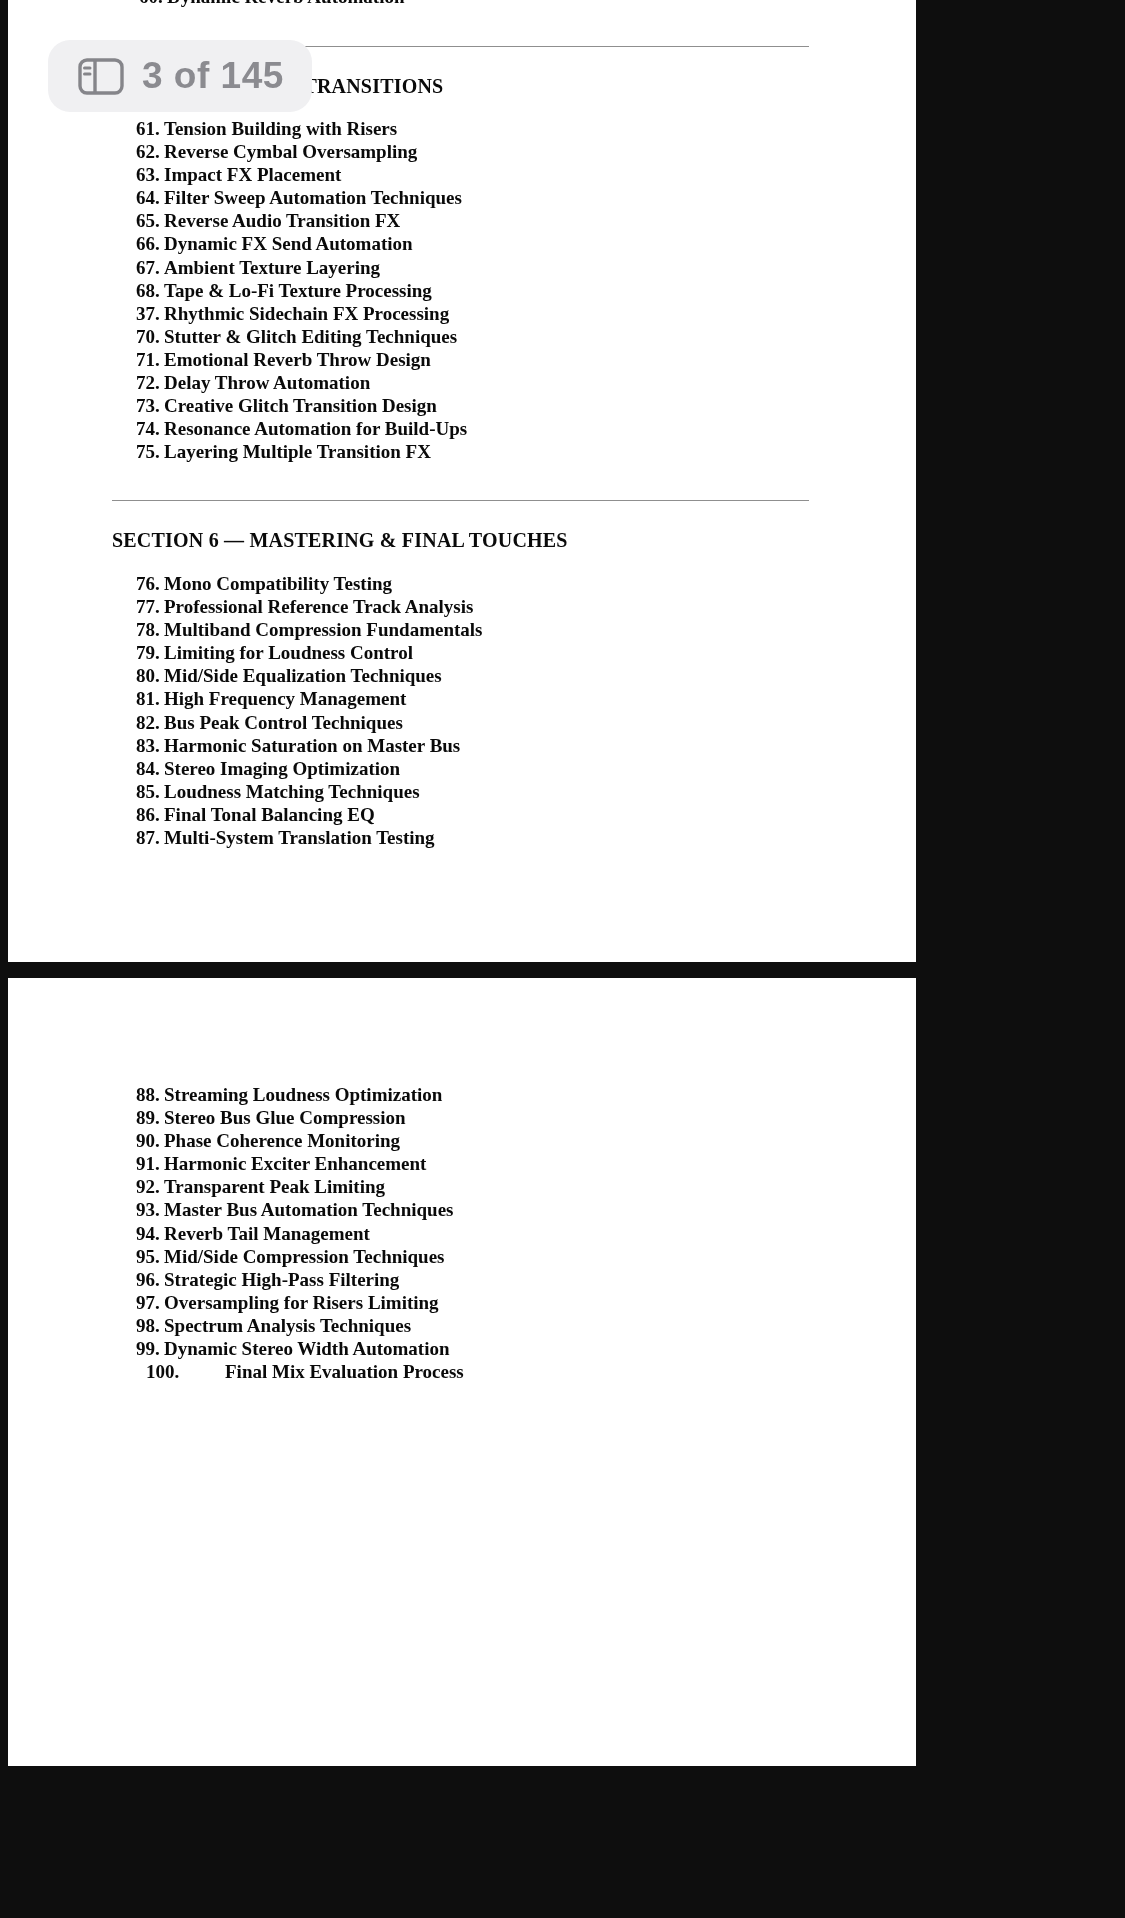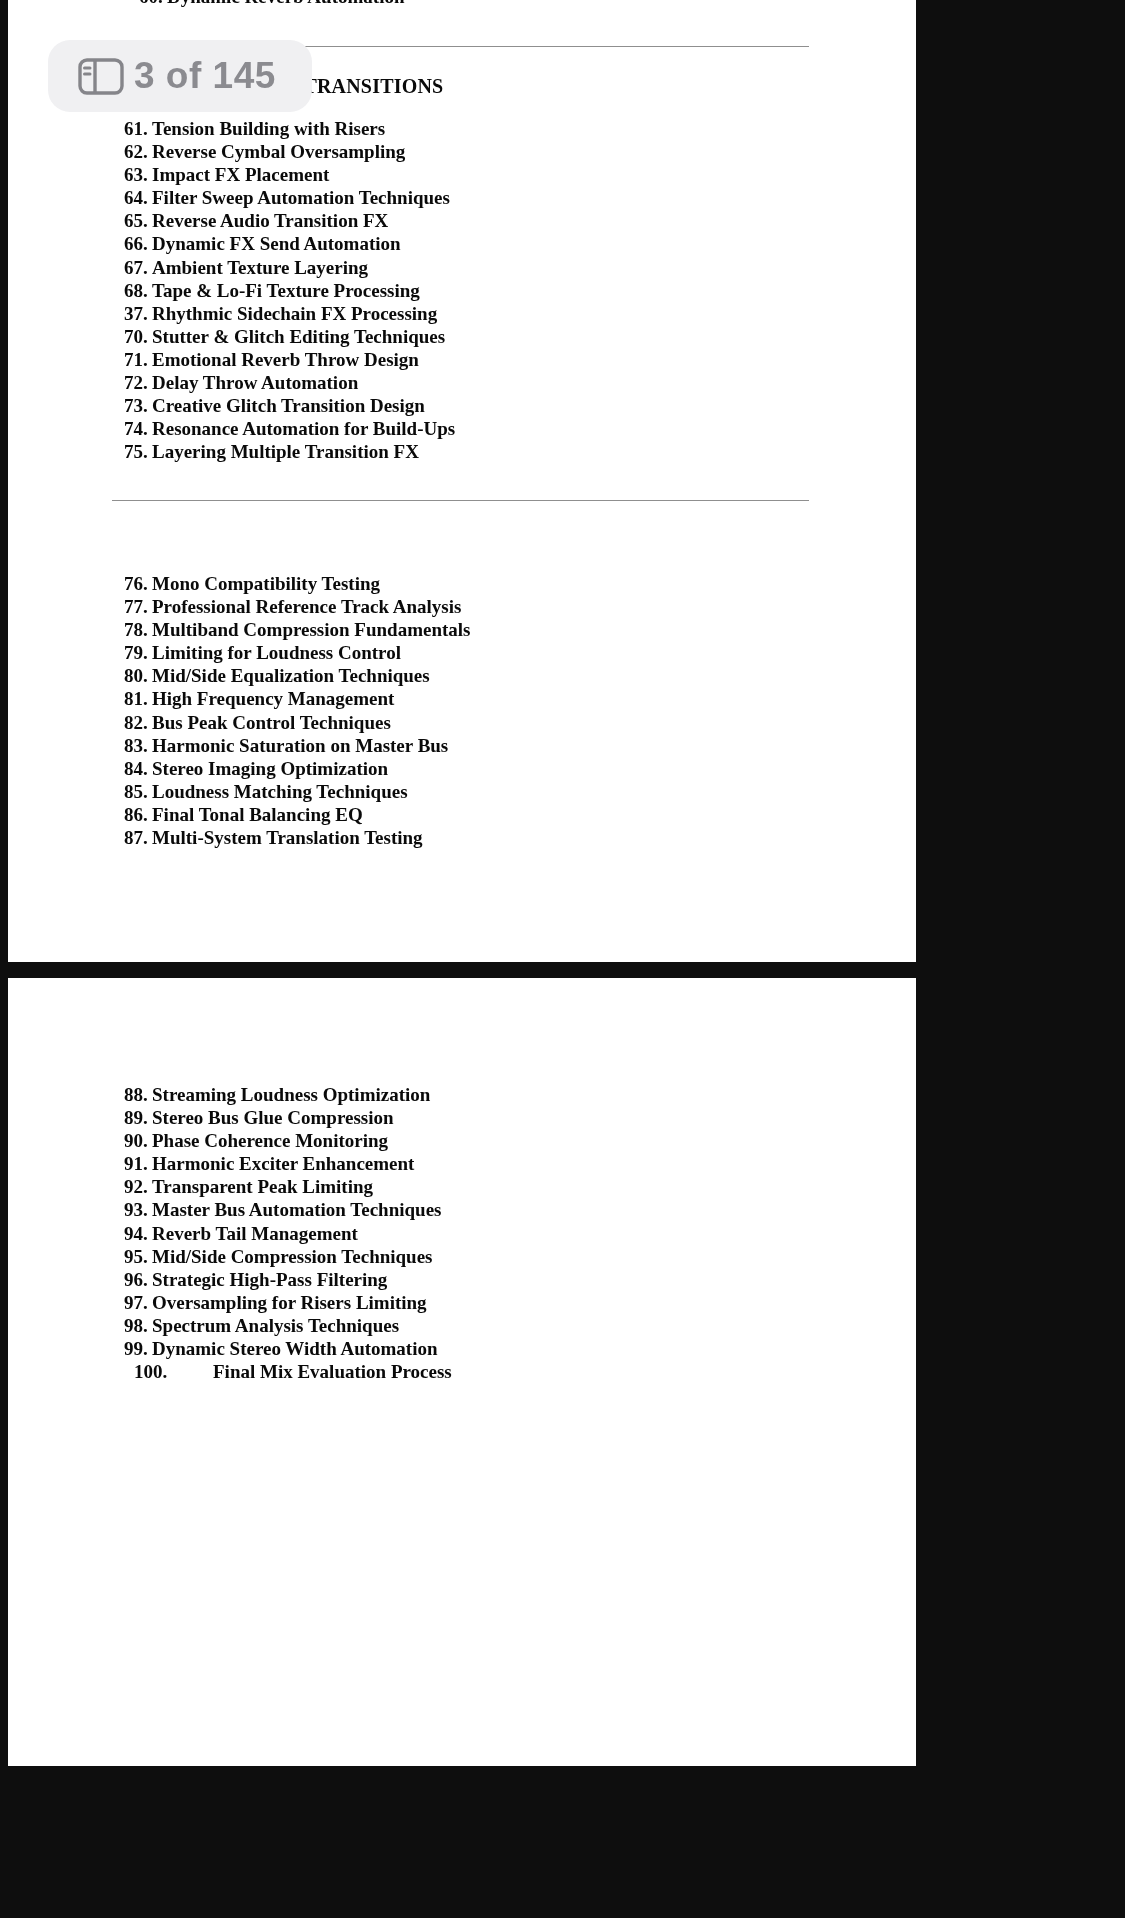--- a/index.html
+++ b/index.html
@@ -50,21 +50,21 @@
     font-size: 20px;
     font-weight: 700;
     color: #0a0a0a;
     letter-spacing: 0.2px;
     white-space: nowrap;
   }
   .heading5 { top: 75px; }
   .heading6 { top: 529px; }
   .toc {
     position: absolute;
-    left: 116px;
+    left: 128px;
     margin: 0;
     padding: 0;
     list-style: none;
   }
   .toc5  { top: 117px; }
   .toc6  { top: 572px; }
   .toc6b { top: 105px; }
   .toc-item {
     display: flex;
     font-size: 19px;
@@ -86,21 +86,21 @@
     left: 48px;
     top: 40px;
     width: 264px;
     height: 72px;
     border-radius: 22px;
     background: #f0f0f2;
     display: flex;
     align-items: center;
     padding: 0 0 0 30px;
     box-sizing: border-box;
-    gap: 10px;
+    gap: 18px;
     z-index: 10;
     font-family: "Liberation Sans", sans-serif;
     cursor: pointer;
   }
   .pill-icon { flex: 0 0 auto; display: block; }
   .pill-label {
     font-size: 37px;
     font-weight: 700;
     color: #8b8b90;
     letter-spacing: 0.5px;
@@ -180,20 +180,21 @@
           <span class="label">Resonance Automation for Build-Ups</span>
         </li>
       <li class="toc-item">
           <span class="num">75.</span>
           <span class="label">Layering Multiple Transition FX</span>
         </li>
     </ol>
 
     <hr class="rule rule2">
 
+    <h2 class="section-heading heading6">SECTION 6 — MASTERING &amp; FINAL TOUCHES</h2>
 
     <ol class="toc toc6">
       <li class="toc-item">
           <span class="num">76.</span>
           <span class="label">Mono Compatibility Testing</span>
         </li>
       <li class="toc-item">
           <span class="num">77.</span>
           <span class="label">Professional Reference Track Analysis</span>
         </li>

